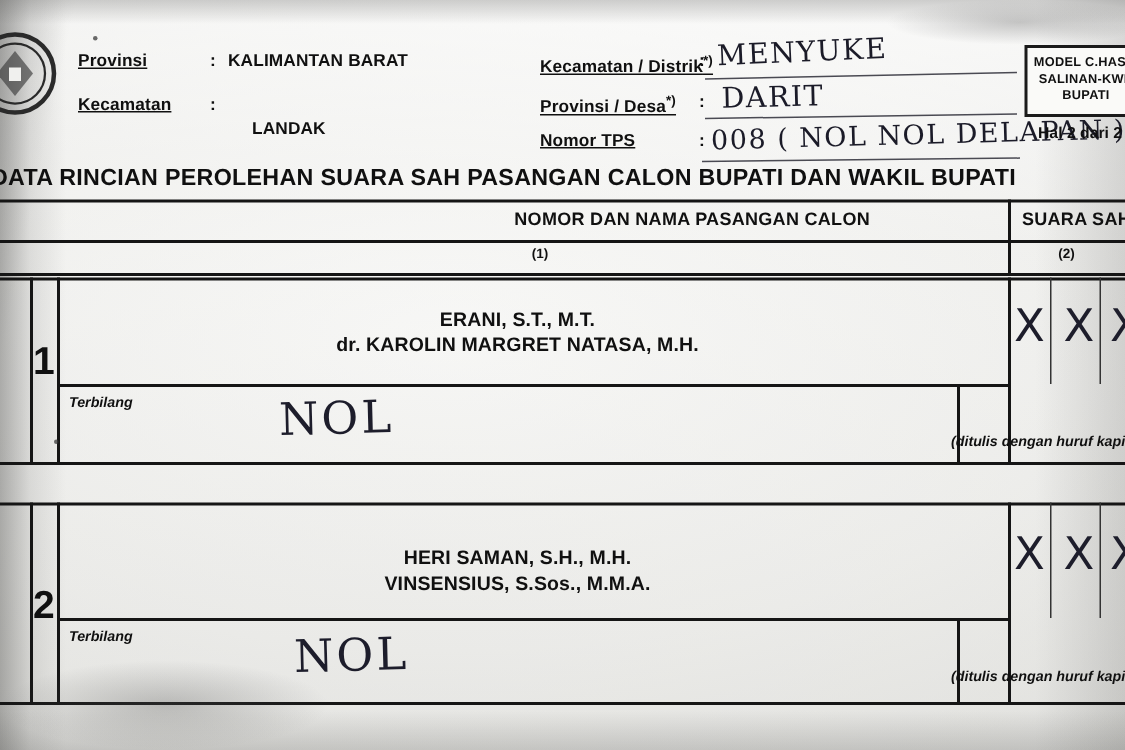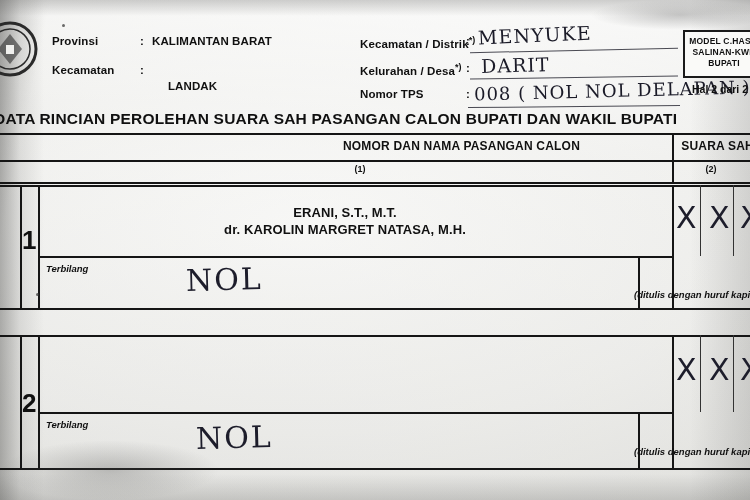--- a/index.html
+++ b/index.html
@@ -60,21 +60,21 @@
   }
   .logo svg { display:block; }
 
   .hdr {
     position: absolute;
     font-size: 11.5px;
     font-weight: bold;
     letter-spacing: .1px;
     white-space: nowrap;
   }
-  .hdr.lbl { font-weight: bold; }
+  .hdr.lbl { font-weight: bold; text-decoration: underline; }
   .hdr.colon { font-weight: bold; }
   .hdr.val { font-weight: bold; }
 
   .lbl-prov  { left: 52px;  top: 35px; }
   .lbl-kab   { left: 52px;  top: 64px; }
   .col-1     { left: 140px; top: 35px; }
   .col-2     { left: 140px; top: 64px; }
   .val-prov  { left: 152px; top: 35px; }
   .val-kab   { left: 168px; top: 64px; margin-top: 16px; }
 
@@ -274,21 +274,21 @@
   <div class="hdr lbl lbl-kab">Kecamatan</div>
   <div class="hdr colon col-2">:</div>
   <div class="hdr val val-kab">LANDAK</div>
 
   <div class="hdr lbl lbl-kec">
     <span>Kecamatan / Distrik</span><span class="hdr-note">*)</span>
   </div>
   <div class="hdr colon col-kec">:</div>
 
   <div class="hdr lbl lbl-kel">
-    <span>Kelurahan / Desa</span><span class="hdr-note">*)</span>
+    <span>Provinsi / Desa</span><span class="hdr-note">*)</span>
   </div>
   <div class="hdr colon col-kel">:</div>
 
   <div class="hdr lbl lbl-tps">Nomor TPS</div>
   <div class="hdr colon col-tps">:</div>
 
   <div class="hand hw-kec">MENYUKE</div>
   <div class="hand hw-kel">DARIT</div>
   <div class="hand hw-tps">008 ( NOL NOL DELAPAN )</div>
   <div class="hw-underline hw-u1"></div>
@@ -342,20 +342,24 @@
   </div>
   <div class="terbilang" style="left:46px; top:263px;">Terbilang</div>
   <div class="hw-nol" style="left:186px; top:262px;">NOL</div>
   <div class="ditulis" style="left:634px; top:289px;">(ditulis dengan huruf kapital)</div>
 
   <div class="xmark" style="left:676px; top:200px;">X</div>
   <div class="xmark" style="left:709px; top:200px;">X</div>
   <div class="xmark" style="left:740px; top:200px;">X</div>
 
   <div class="cand-no" style="left:22px; top:388px;">2</div>
+  <div class="cand-name" style="left:110px; top:363px;">
+    <div>HERI SAMAN, S.H., M.H.</div>
+    <div>VINSENSIUS, S.Sos., M.M.A.</div>
+  </div>
   <div class="terbilang" style="left:46px; top:419px;">Terbilang</div>
   <div class="hw-nol" style="left:196px; top:420px;">NOL</div>
   <div class="ditulis" style="left:634px; top:446px;">(ditulis dengan huruf kapital)</div>
 
   <div class="xmark" style="left:676px; top:352px;">X</div>
   <div class="xmark" style="left:709px; top:352px;">X</div>
   <div class="xmark" style="left:740px; top:352px;">X</div>
 
   <div class="dot" style="left:36px; top:293px;"></div>
   <div class="dot" style="left:62px; top:24px;"></div>

